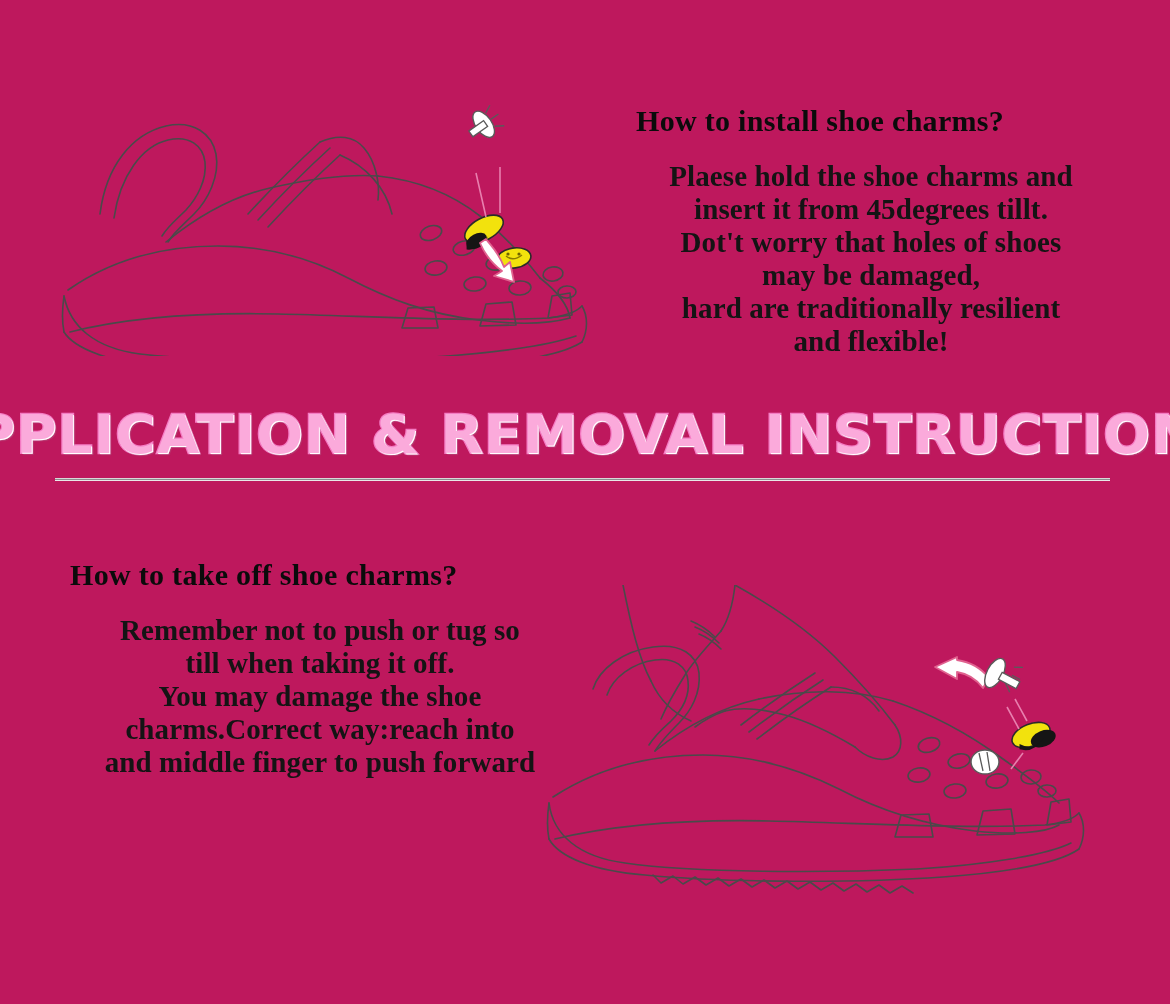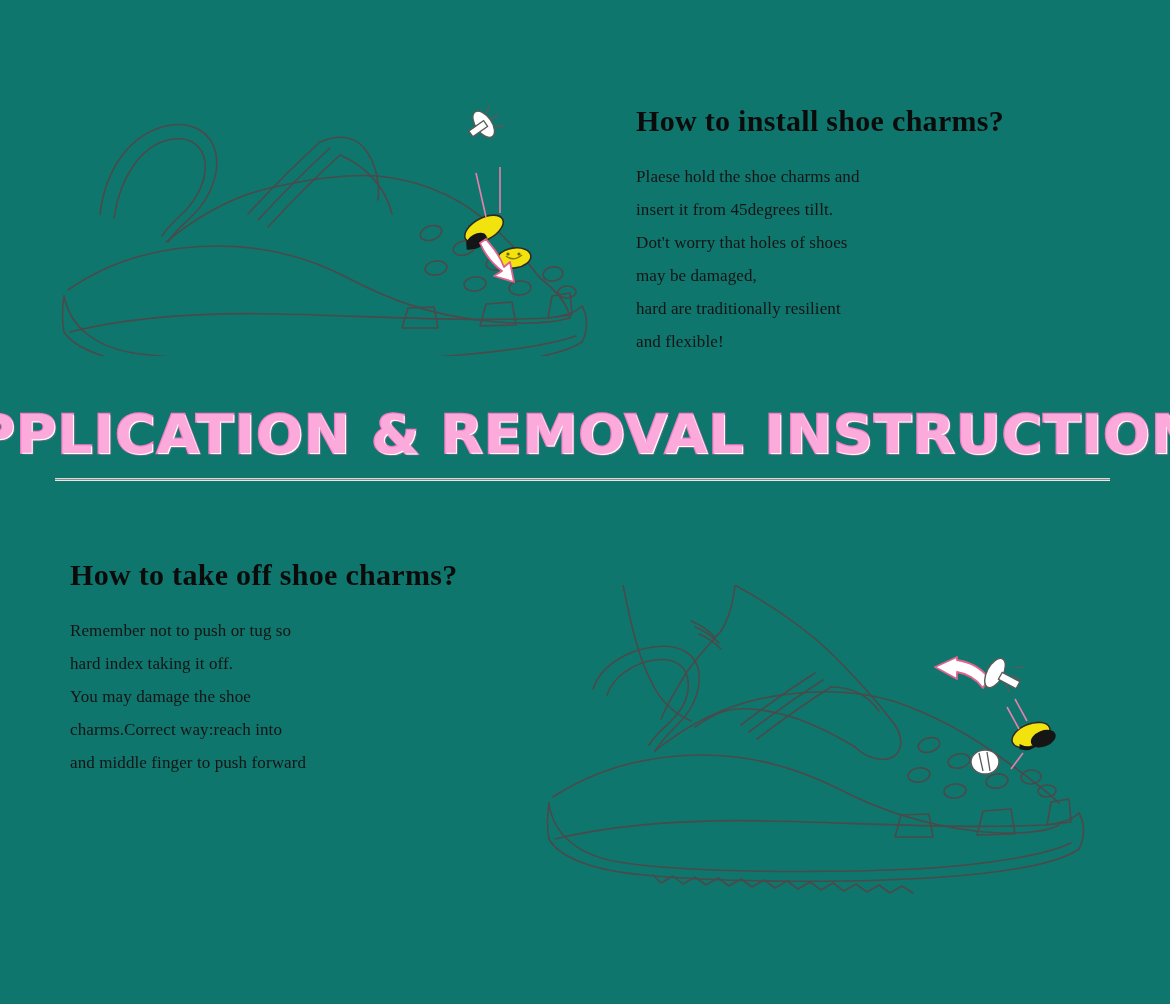--- a/index.html
+++ b/index.html
@@ -12,21 +12,21 @@
     height: 1004px;
     position: relative;
     overflow: hidden;
     font-family: "Liberation Serif", serif;
     color: #111111;
   }
 
   .stage {
     position: absolute;
     inset: 0;
-    background: #0f766e;
+    background: #be185d;
   }
 
   
   .illu {
     position: absolute;
   }
   .illu svg { display: block; }
 
   #install-illustration { left: 48px; top: 96px; width: 580px; height: 260px; }
   #removal-illustration { left: 535px; top: 585px; width: 585px; height: 330px; }
@@ -43,26 +43,27 @@
     font-size: 30px;
     line-height: 1.12;
     letter-spacing: 0.3px;
     color: #0b0b0b;
     margin: 0 0 22px 0;
     white-space: nowrap;
   }
 
   .body-line {
     font-family: "Liberation Serif", serif;
-    font-weight: normal;
-    font-size: 17px;
+    font-weight: bold;
+    font-size: 29px;
     line-height: 33px;
     color: #141414;
     letter-spacing: 0.1px;
     white-space: nowrap;
+    text-align: center;
   }
 
   
   #banner {
     position: absolute;
     left: 0;
     top: 404px;
     width: 1170px;
     height: 62px;
     display: flex;
@@ -187,21 +188,21 @@
   </div>
 
   <div id="banner">
     <div id="banner-text">APPLICATION &amp; REMOVAL INSTRUCTIONS</div>
   </div>
   <div id="banner-rule"></div>
 
   <div class="textblock" id="removal-text">
     <h2 class="heading">How to take off shoe charms?</h2>
     <div class="body-line">Remember not to push or tug so</div>
-    <div class="body-line">hard index taking it off.</div>
+    <div class="body-line">till when taking it off.</div>
     <div class="body-line">You may damage the shoe</div>
     <div class="body-line">charms.Correct way:reach into</div>
     <div class="body-line">and middle finger to push forward</div>
   </div>
 
   <div class="illu" id="removal-illustration">
     <svg viewBox="0 0 585 330" width="585" height="330">
       <g fill="none" stroke="#4a4a4a" stroke-width="1.6" stroke-linejoin="round" stroke-linecap="round">
 
         <path d="M88 0 C96 40 104 74 116 96"></path>

